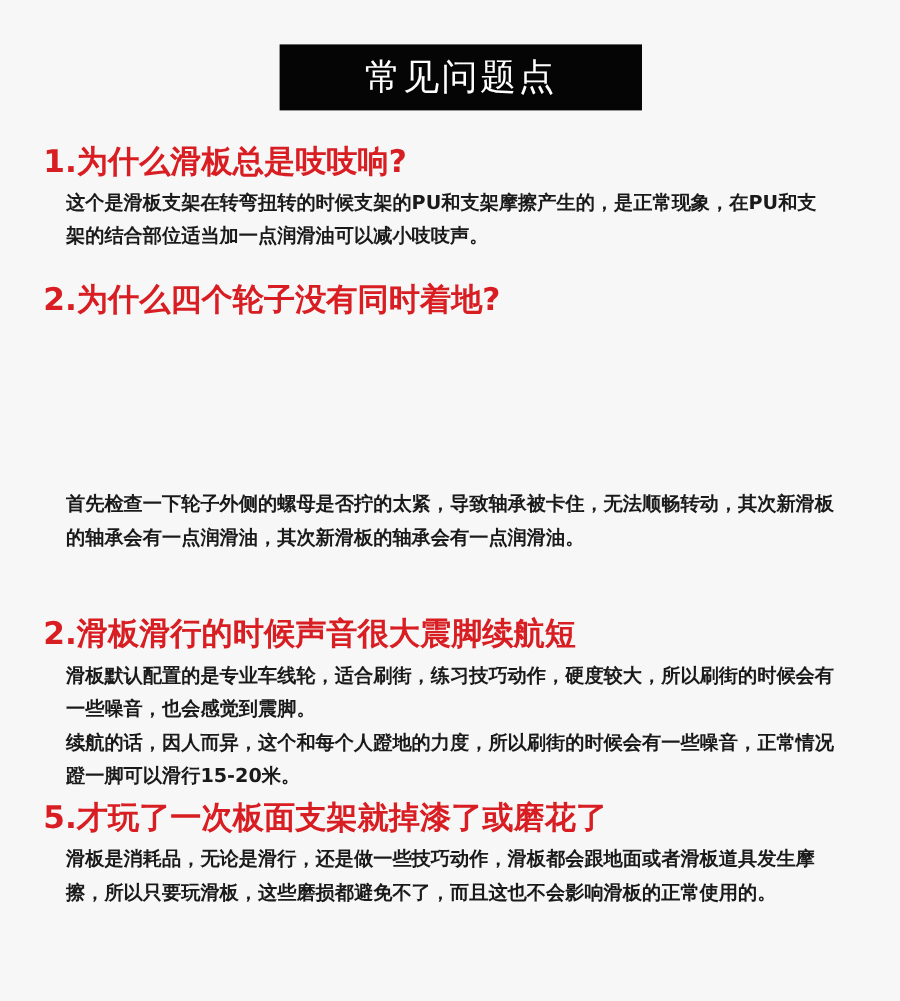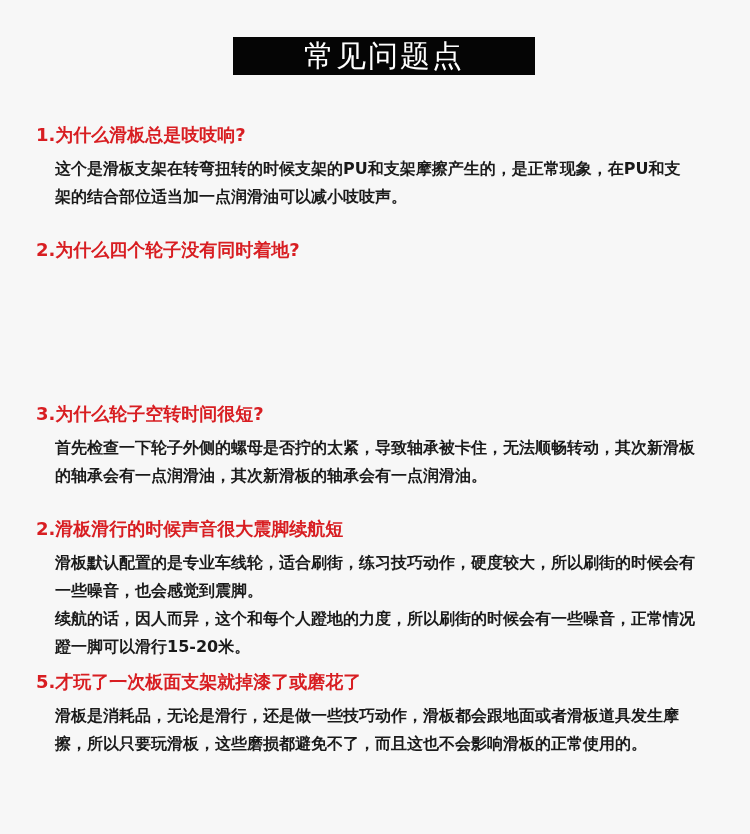--- a/index.html
+++ b/index.html
@@ -3,28 +3,28 @@
   <meta charset="utf-8">
   <style>
     html, body { margin: 0; padding: 0; }
     body {
       width: 750px; height: 834px; overflow: hidden;
       background: #f7f7f7;
       font-family: "DejaVu Sans", "Liberation Sans", sans-serif;
       position: relative;
     }
     .title-box {
-      position: absolute; left: 233px; top: 37px; width: 302px; height: 38px;
+      position: absolute; left: 233px; top: 37px; width: 302px; height: 55px;
       background: #050505; color: #fff;
       display: flex; align-items: center; justify-content: center;
       font-size: 30px; letter-spacing: 2px;
     }
     .section { position: absolute; left: 36px; width: 690px; }
     .q {
-      color: #d81e22; font-size: 18px; line-height: 28px; margin: 0; white-space: nowrap;
+      color: #d81e22; font-size: 26px; line-height: 28px; margin: 0; white-space: nowrap;
     }
     .a {
       color: #1a1a1a; font-size: 16px; line-height: 28px; margin: 6px 0 0 19px;
       width: 640px;
       font-weight: bold;
     }
     .a p { margin: 0; }
   </style>
 </head>
 <body>
@@ -36,21 +36,20 @@
   <div class="a">
     <p>这个是滑板支架在转弯扭转的时候支架的PU和支架摩擦产生的，是正常现象，在PU和支架的结合部位适当加一点润滑油可以减小吱吱声。</p>
   </div>
 </div>
 
 <div class="section" style="top:236px">
   <h2 class="q">2.为什么四个轮子没有同时着地?</h2>
 </div>
 
 <div class="section" style="top:400px">
-  <h2 class="q">3.为什么轮子空转时间很短?</h2>
   <div class="a">
     <p>首先检查一下轮子外侧的螺母是否拧的太紧，导致轴承被卡住，无法顺畅转动，其次新滑板的轴承会有一点润滑油，其次新滑板的轴承会有一点润滑油。</p>
   </div>
 </div>
 
 <div class="section" style="top:515px">
   <h2 class="q">2.滑板滑行的时候声音很大震脚续航短</h2>
   <div class="a">
     <p>滑板默认配置的是专业车线轮，适合刷街，练习技巧动作，硬度较大，所以刷街的时候会有一些噪音，也会感觉到震脚。</p>
     <p>续航的话，因人而异，这个和每个人蹬地的力度，所以刷街的时候会有一些噪音，正常情况蹬一脚可以滑行15-20米。</p>

